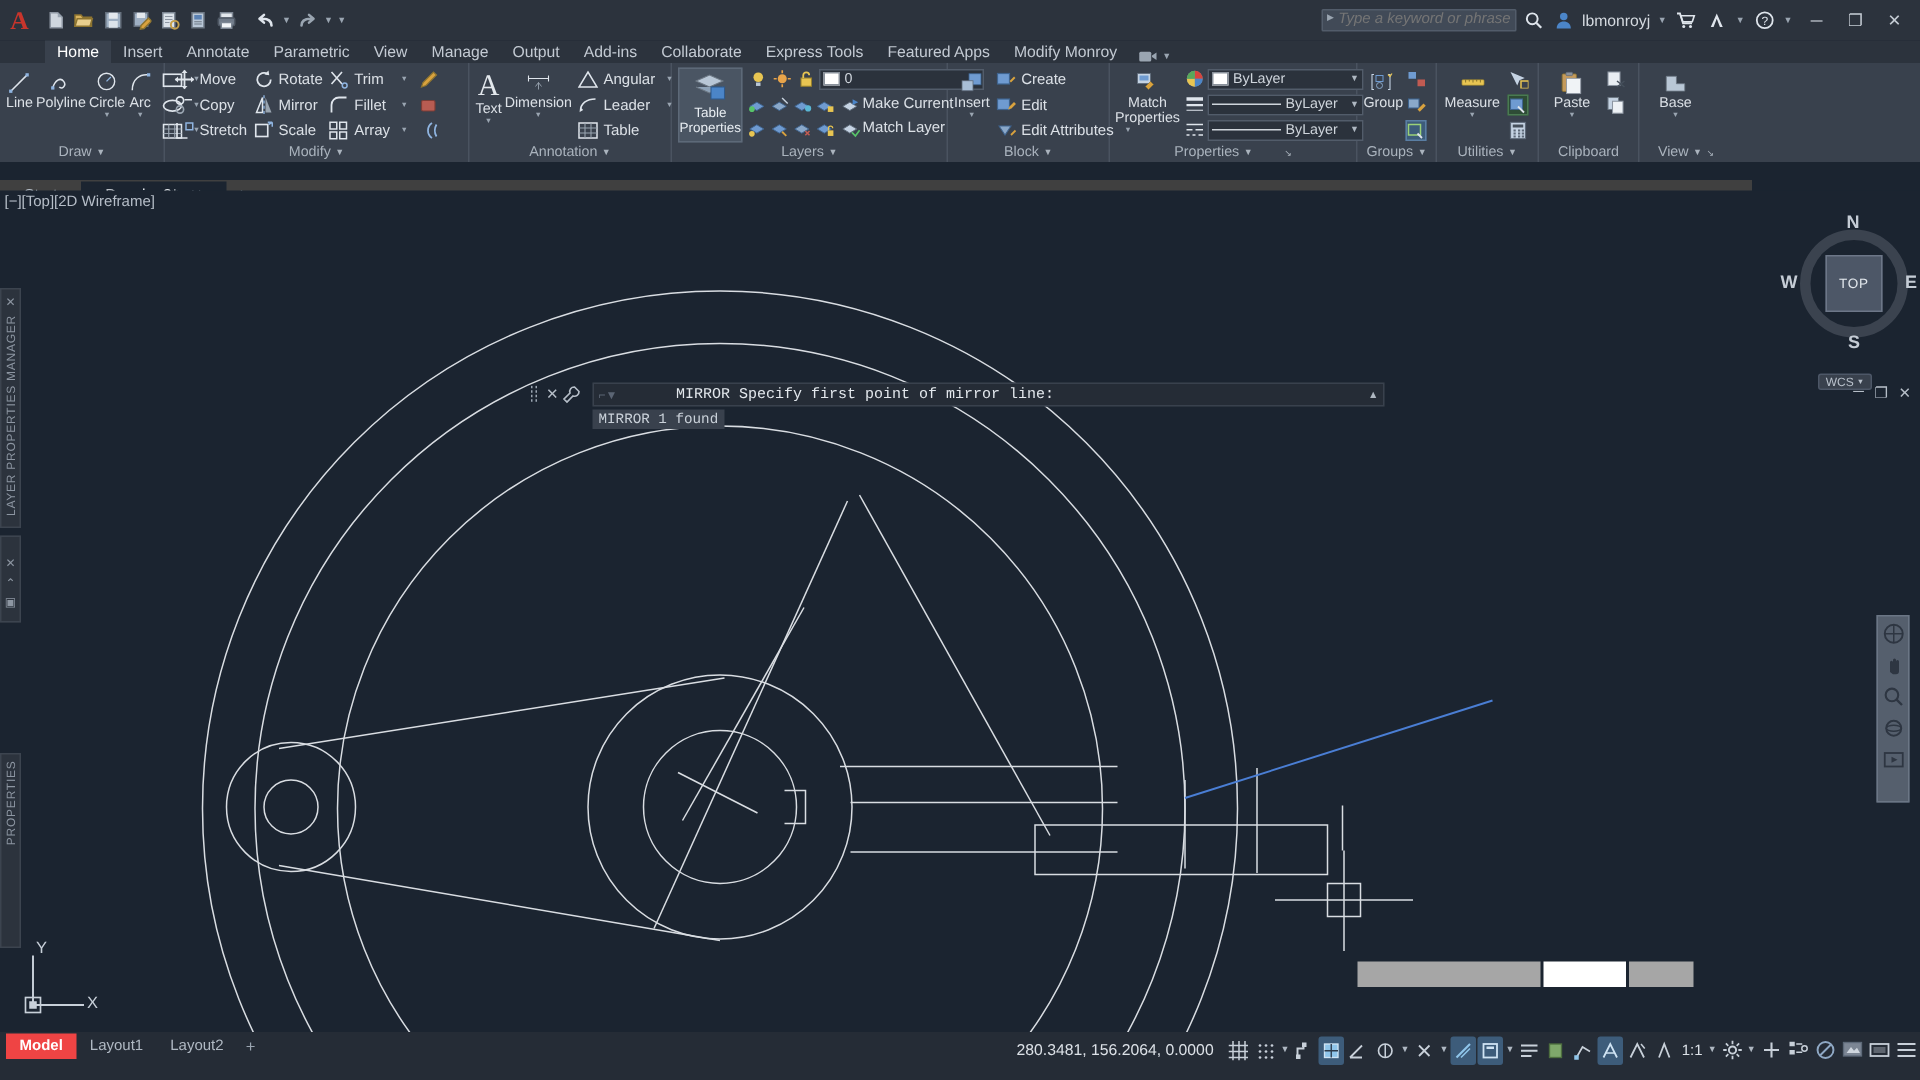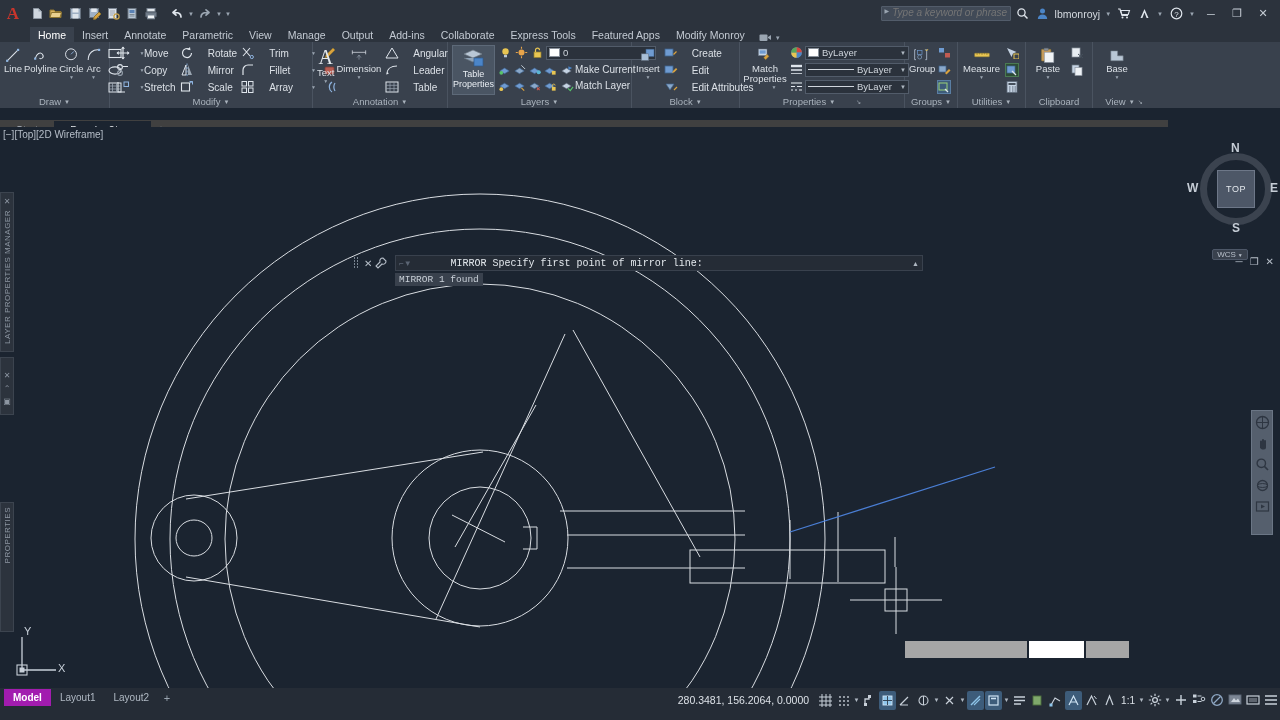--- a/index.html
+++ b/index.html
@@ -77,21 +77,21 @@
     display:flex; align-items:center; justify-content:center; gap:3px;
   }
   .panel-title .dd { font-size:6px; }
   .big-btn {
     width:34px; display:flex; flex-direction:column; align-items:center;
     gap:1px; padding-top:2px;
   }
   .big-btn .lbl { font-size:9.5px; color:#dbe0e6; text-align:center; line-height:10px; }
   .big-btn .dd { font-size:5px; color:#9aa5b1; line-height:5px; }
   .col { display:flex; flex-direction:column; gap:1px; }
-  .sm-row { display:flex; align-items:center; gap:14px; height:16px; padding:0 2px; }
+  .sm-row { display:flex; align-items:center; gap:3px; height:16px; padding:0 2px; }
   .sm-row .lbl { font-size:10px; color:#dbe0e6; white-space:nowrap; }
   .sm-row .dd { font-size:5px; color:#9aa5b1; margin-left:auto; padding-left:4px; }
   .icon16 { width:16px; height:16px; flex:none; display:flex; align-items:center; justify-content:center; }
   .icon14 { width:14px; height:14px; flex:none; display:flex; align-items:center; justify-content:center; }
 
   
   .prop-row { display:flex; align-items:center; gap:2px; height:15px; }
   .combo {
     height:14px; background:#2b323c; border:1px solid #525c6a;
     display:flex; align-items:center; padding:0 2px; gap:3px;
@@ -191,21 +191,21 @@
   #tipbar .seg { background:#a6a6a6; }
   #tipbar .seg.white { background:#ffffff; }
 
   
   #statusbar {
     position:absolute; left:0; top:688px; width:1280px; height:32px;
     background:#252c36;
   }
   #modeltabs { position:absolute; left:4px; top:0; height:19px; display:flex; align-items:center; gap:0px; }
   .mtab { height:17px; padding:0 9px; font-size:10px; color:#b0b9c3; display:flex; align-items:center; }
-  .mtab.active { color:#ffffff; font-weight:bold; background:#a21caf; }
+  .mtab.active { color:#ffffff; font-weight:bold; background:#ef4444; }
   #mtab-plus { width:18px; height:17px; display:flex; align-items:center; justify-content:center; color:#9aa5b1; font-size:11px; }
   #status-right {
     position:absolute; right:1px; top:0px; height:24px;
     display:flex; align-items:center; gap:1px;
   }
   #coords { font-size:10.5px; color:#dce1e7; padding:0 7px; white-space:nowrap; }
   .st-btn {
     width:17px; height:19px; display:flex; align-items:center; justify-content:center; border-radius:2px;
   }
   .st-btn.on { background:#3d5c7a; }

